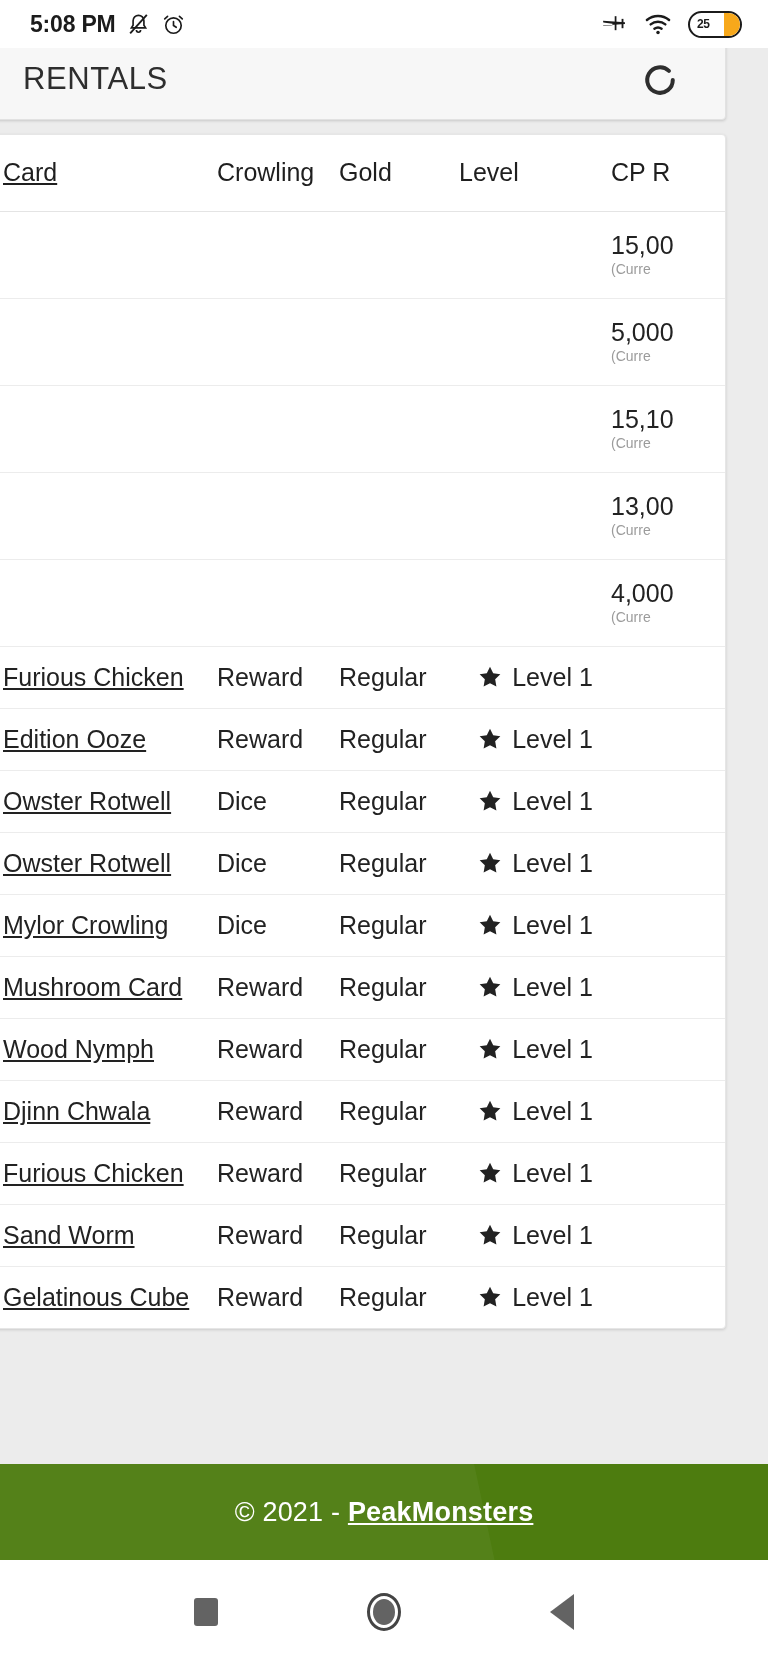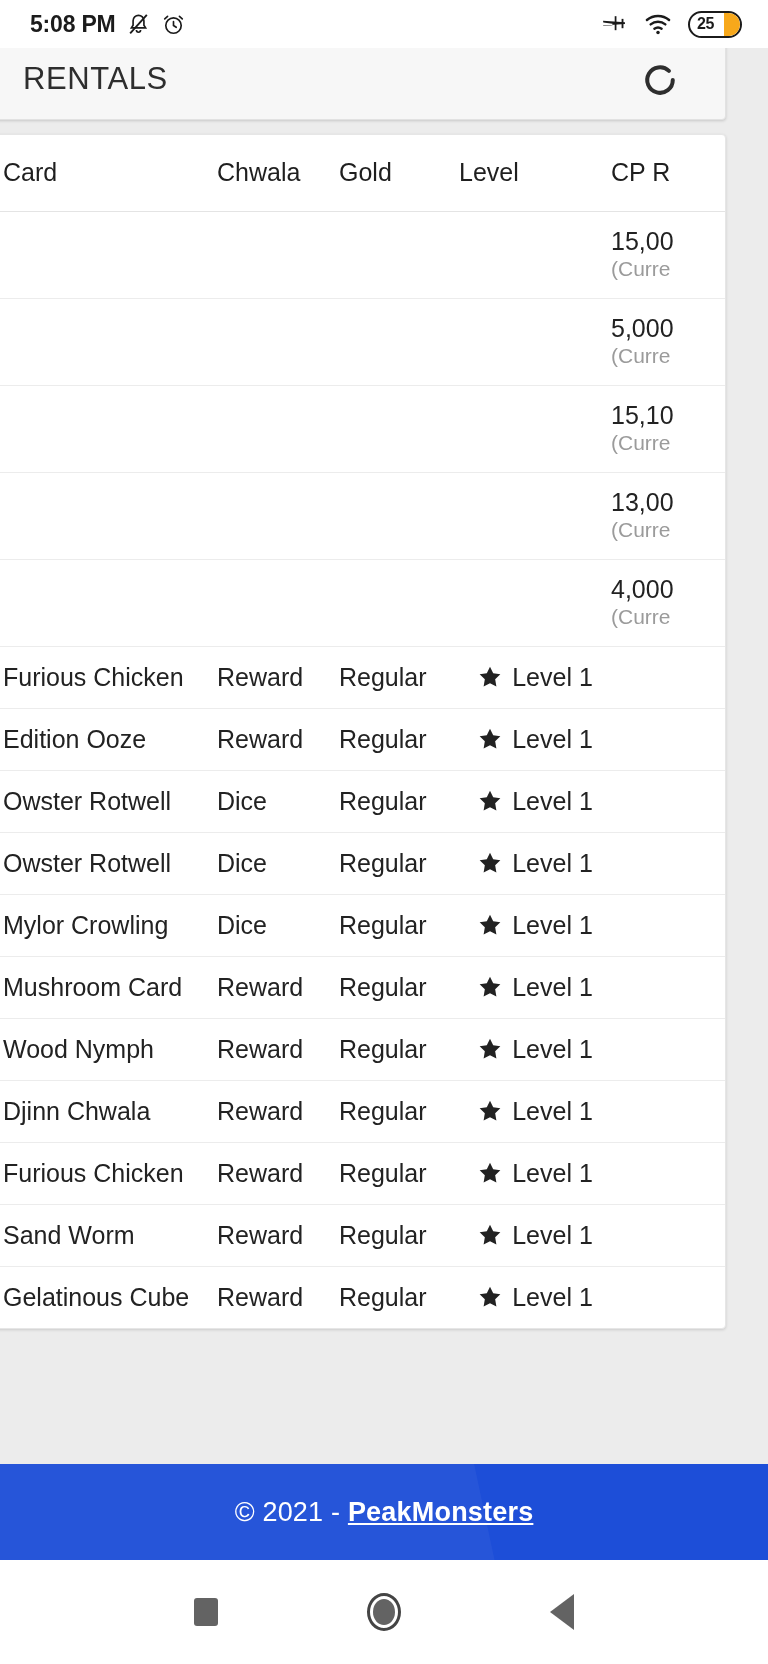--- a/index.html
+++ b/index.html
@@ -25,21 +25,21 @@
     letter-spacing: -0.2px;
   }
   .status-right { margin-left: auto; display: flex; align-items: center; gap: 16px; }
   .sb-icon { display: block; }
   .battery {
     display: flex; align-items: center; justify-content: flex-start;
     width: 54px; height: 27px; border: 2.5px solid #1b1b1b;
     border-radius: 14px; position: relative; overflow: hidden;
   }
   .battery-label {
-    font-size: 16px; font-weight: bold; color: #1b1b1b;
+    font-size: 12px; font-weight: bold; color: #1b1b1b;
     padding-left: 7px; z-index: 2; letter-spacing: -0.3px;
   }
   .battery-fill {
     position: absolute; right: 0; top: 0; bottom: 0; width: 16px;
     background: #f7a81b; border-radius: 0 11px 11px 0;
   }
 
   
   .webview {
     position: absolute; top: 48px; left: 0; right: 0; bottom: 104px;
@@ -84,45 +84,45 @@
     height: 76px; font-weight: normal; color: #1f1f1f;
     border-bottom: 1px solid #e4e4e4;
   }
   .col-img   { width: 12px; }
   .col-card  { width: 214px; }
   .col-ed    { width: 122px; }
   .col-gold  { width: 120px; }
   .col-level { width: 152px; }
   .col-cp    { width: 116px; }
 
-  .cell-pad  { padding-left: 60px; }
+  .cell-pad  { padding-left: 60px; text-decoration: underline; }
 
   tr.data-row { border-top: 1px solid #ececec; }
   tr.data-row td { height: 62px; }
   tr.tall-row td { height: 87px; }
 
   .cp-cell { text-align: right; padding-right: 0; }
   .cp-main { font-size: 25px; color: #222; line-height: 1.18; }
-  .cp-sub  { font-size: 21px; color: #9b9b9b; line-height: 1.18; }
+  .cp-sub  { font-size: 14px; color: #9b9b9b; line-height: 1.18; }
 
   .level-cell { display: flex; align-items: center; gap: 9px; justify-content: center; }
   .star { flex: 0 0 auto; }
 
   
   .img-sliver {
     width: 12px; height: 22px;
     background: #d6d6d6;
     border-radius: 0 11px 11px 0;
     margin-left: -2px;
   }
 
   
   .site-footer {
     position: absolute; left: 0; right: 0; bottom: 0; height: 96px;
-    background: #1d4ed8;
+    background: #4d7c0f;
     display: flex; align-items: center; justify-content: center;
     overflow: hidden;
   }
   .site-footer::after {
     content: ""; position: absolute; left: -40px; top: -60px;
     width: 520px; height: 230px; background: rgba(255,255,255,.045);
     transform: rotate(-12deg);
   }
   .footer-text {
     font-size: 27px; color: #ffffff; letter-spacing: .2px; z-index: 2;
@@ -203,21 +203,21 @@
           <col class="col-card">
           <col class="col-ed">
         <col class="col-gold">
           <col class="col-level">
           <col class="col-cp">
       </colgroup>
       <thead>
         <tr>
           <th></th>
           <th class="cell-pad">Card</th>
-          <th>Chwala</th>
+          <th>Crowling</th>
           <th>Gold</th>
           <th>Level</th>
           <th>CP R</th>
         </tr>
       </thead>
       <tbody>
 
         <tr class="data-row tall-row">
           <td></td>
           <td></td>

